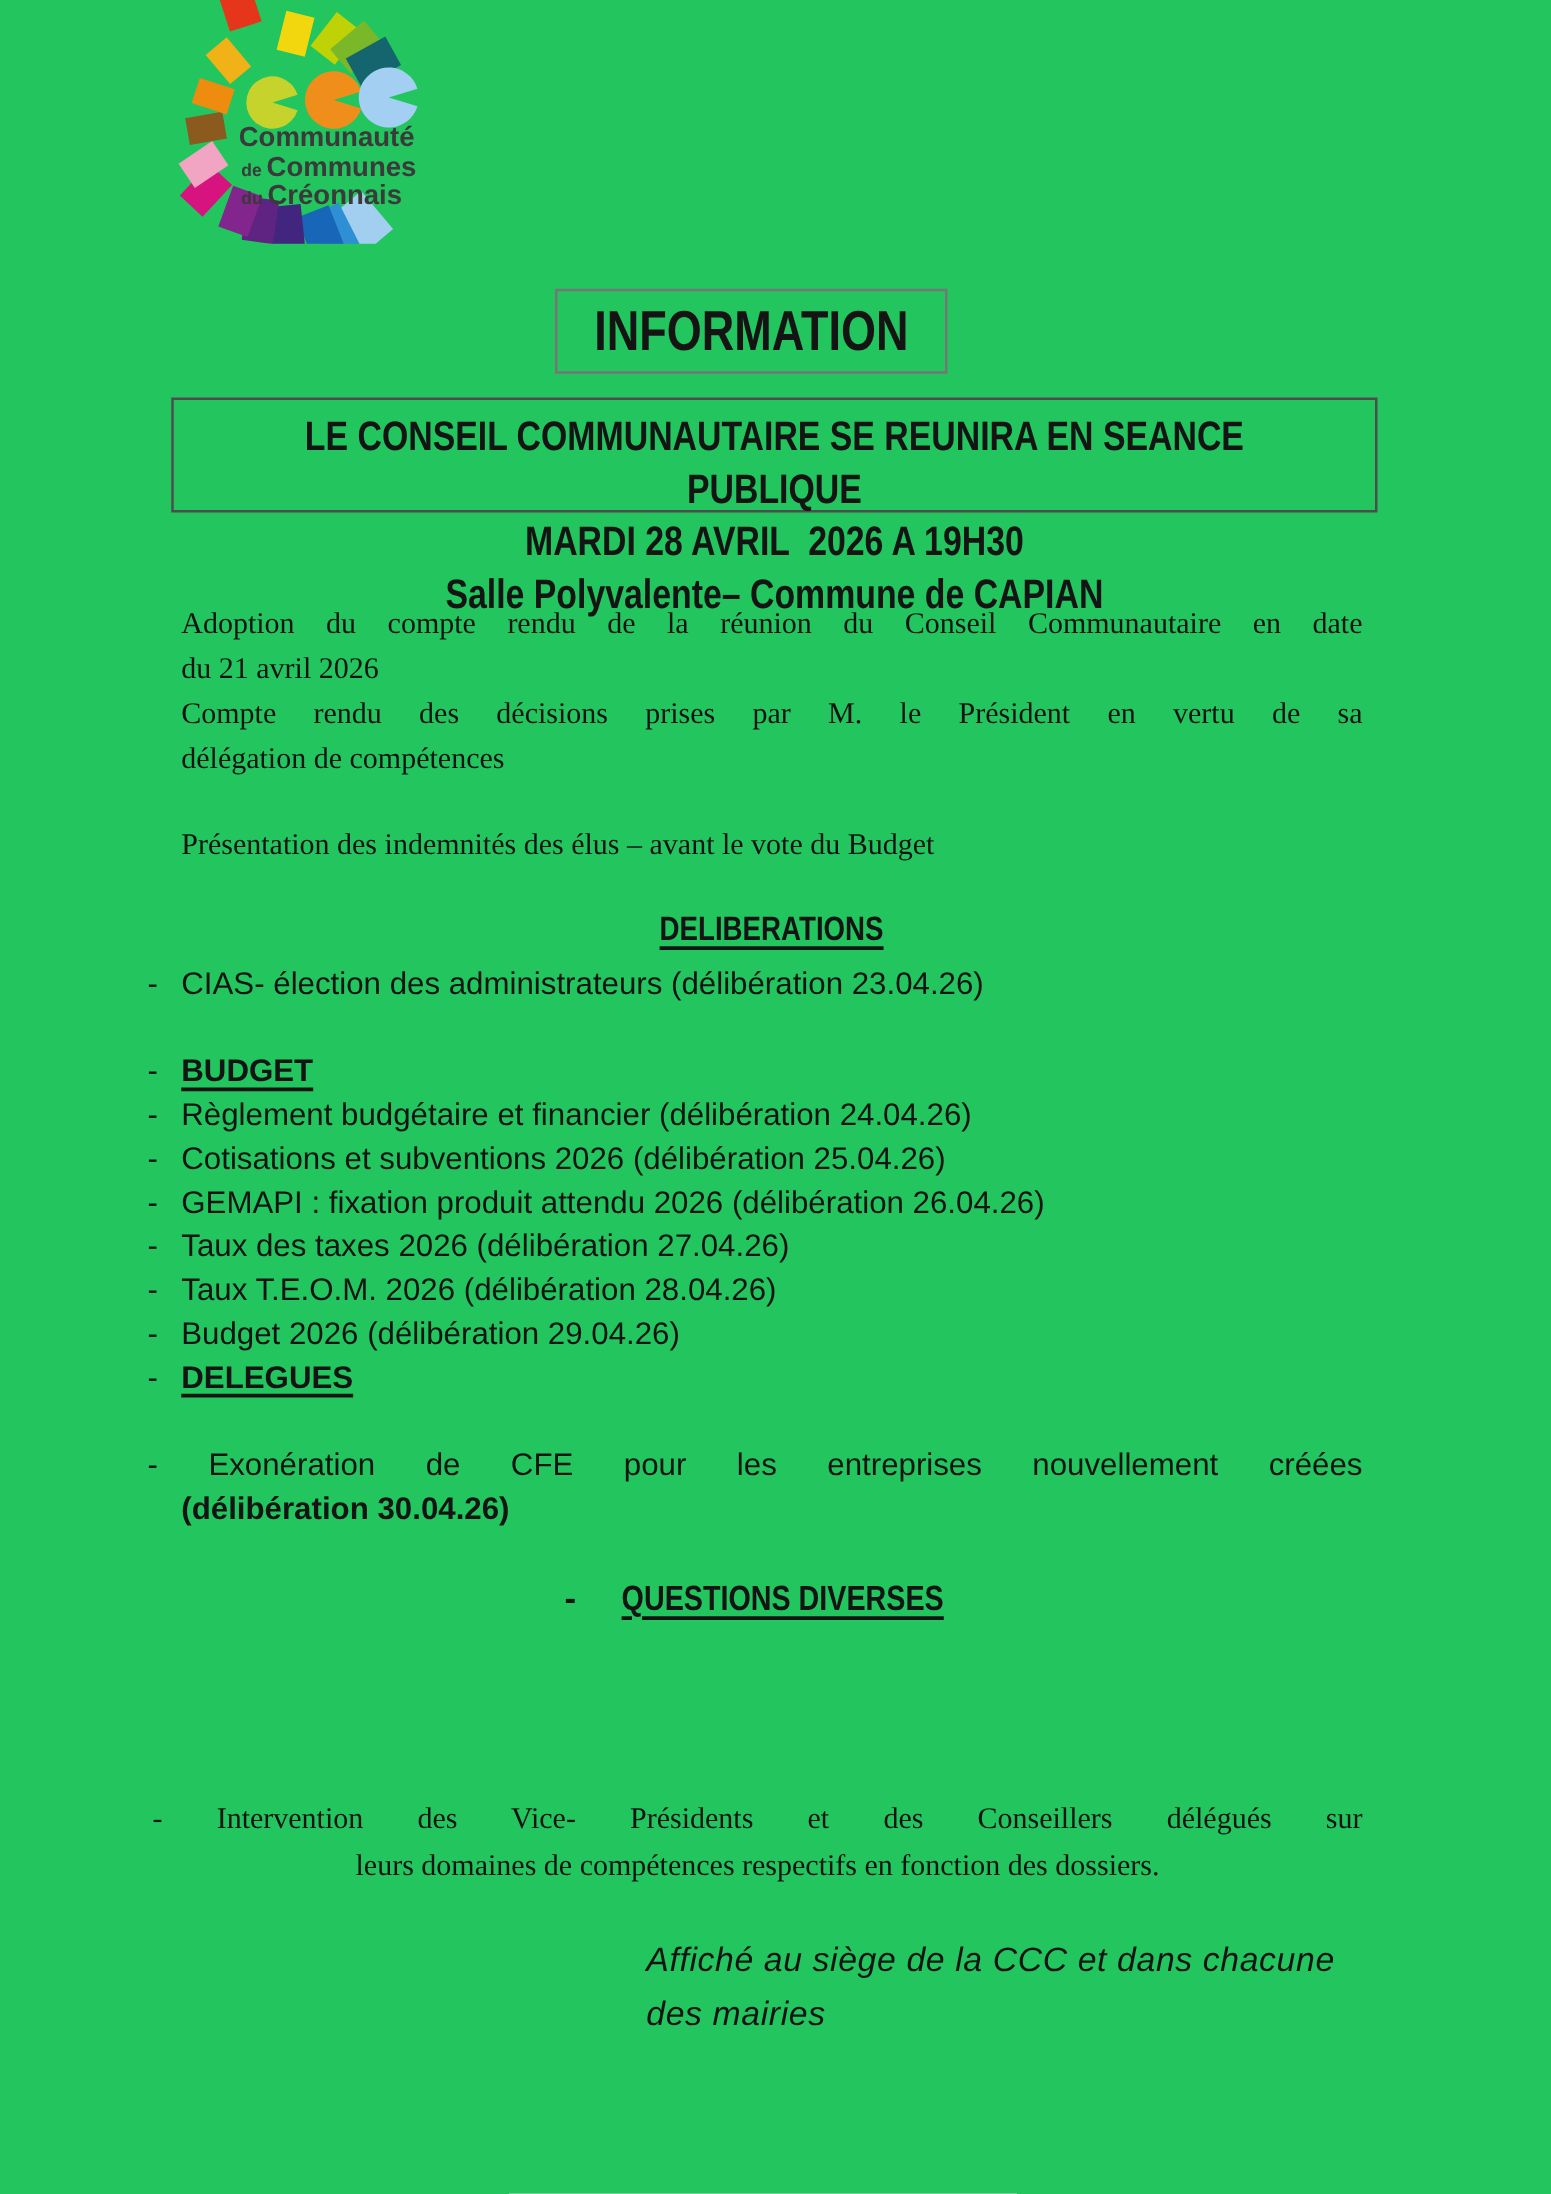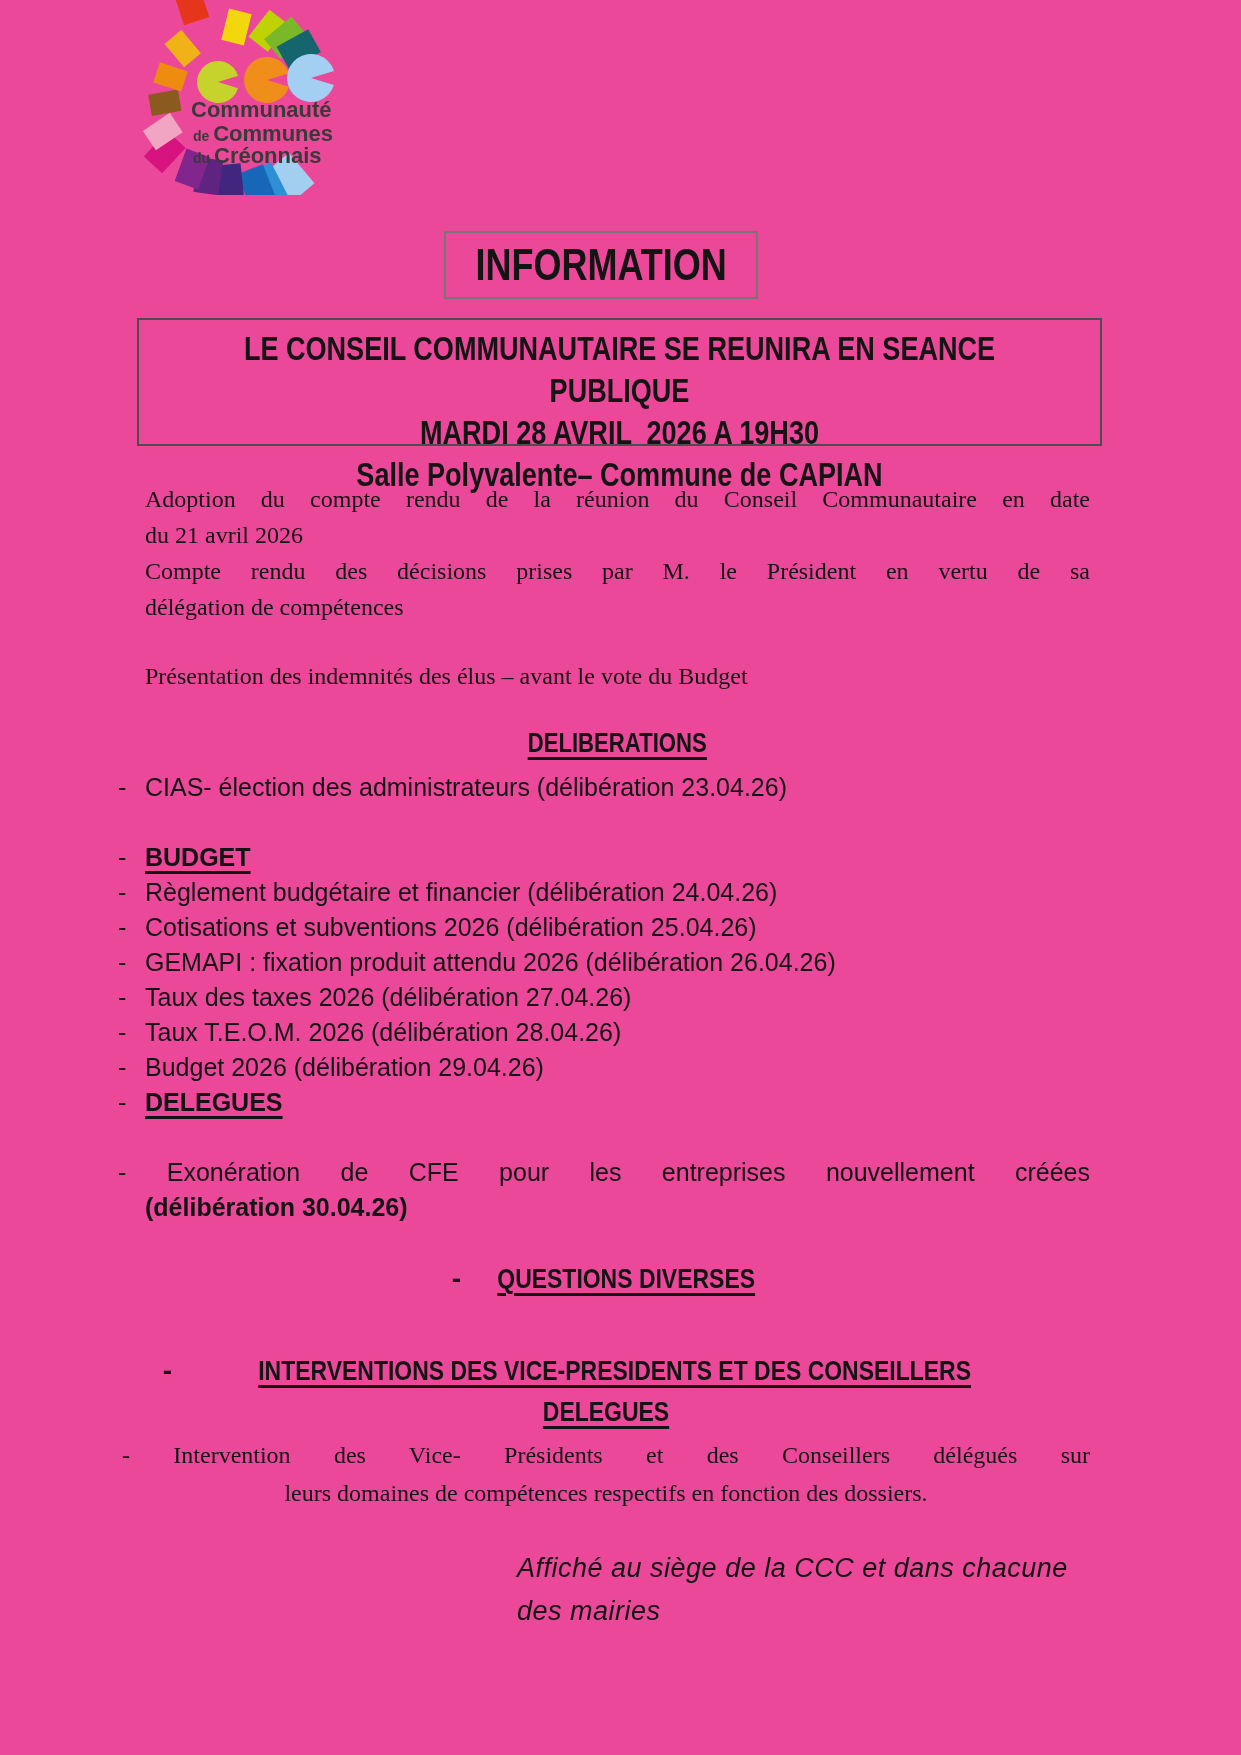--- a/index.html
+++ b/index.html
@@ -1,29 +1,29 @@
 <!DOCTYPE html>
 <html><head>
 <meta charset="utf-8">
 <style>
   html,body{margin:0;padding:0;background:#e9e9e9;}
-  .page{position:relative;width:1241px;height:1755px;margin:0 auto;background:#ec4899;
+  .page{position:relative;width:1241px;height:1755px;margin:0 auto;background:#22c55e;
         font-family:"Liberation Sans",sans-serif;color:#141414;overflow:hidden;}
   .abs{position:absolute;}
 
   
   .logo-svg{position:absolute;left:125px;top:0;}
 
   
   .info-box{left:444px;top:231px;width:314px;height:68px;border:2px solid #767676;
             display:flex;align-items:center;justify-content:center;box-sizing:border-box;}
   .info-title{font-size:45px;font-weight:bold;transform:scaleX(.8);white-space:nowrap;}
 
   
-  .notice-box{left:137px;top:318px;width:965px;height:128px;border:2px solid #4d4d4d;
+  .notice-box{left:137px;top:318px;width:965px;height:92px;border:2px solid #4d4d4d;
               box-sizing:border-box;text-align:center;padding-top:8px;}
   .notice-line{font-size:33px;font-weight:bold;line-height:42px;transform:scaleX(.82);
                white-space:pre-wrap;}
 
   
   .body-block{font-size:24px;line-height:36px;font-family:Liberation Serif, serif;}
   .just{text-align:justify;text-align-last:justify;}
   .center-line{text-align:center;}
 
   
@@ -122,28 +122,20 @@
       <div class="dl-row"><span class="dl-dash">-</span><span class="bu">DELEGUES</span></div>
     </div>
 
   <div class="abs exo-just" style="left:118px;top:1155px;width:972px;">- Exonération de CFE pour les entreprises nouvellement créées</div>
   <div class="abs exo-plain" style="left:118px;top:1190px;width:972px;font-weight:bold;">(délibération 30.04.26)</div>
 
   <div class="abs heading-wrap hw-lg" style="left:145px;top:1263px;width:945px;">
     <span class="head-dash">-</span><span class="cond-head u">QUESTIONS DIVERSES</span>
   </div>
 
-  <div class="abs heading-wrap hw-lg" style="left:122px;top:1350px;width:968px;">
-    <div class="head-line">
-      <span class="head-dash">-</span><span class="cond-head u">INTERVENTIONS DES VICE-PRESIDENTS ET DES CONSEILLERS</span>
-    </div>
-    <div class="head-line">
-      <span class="cond-head u">DELEGUES</span>
-    </div>
-  </div>
 
   <div class="abs body-block" style="left:122px;top:1436px;width:968px;line-height:38px;">
     <div class="just">- Intervention des Vice- Présidents et des Conseillers délégués sur</div>
     <div class="center-line">leurs domaines de compétences respectifs en fonction des dossiers.</div>
   </div>
 
   <div class="abs footer" style="left:517px;top:1547px;width:600px;">
     <div>Affiché au siège de la CCC et dans chacune</div>
     <div>des mairies</div>
   </div>

